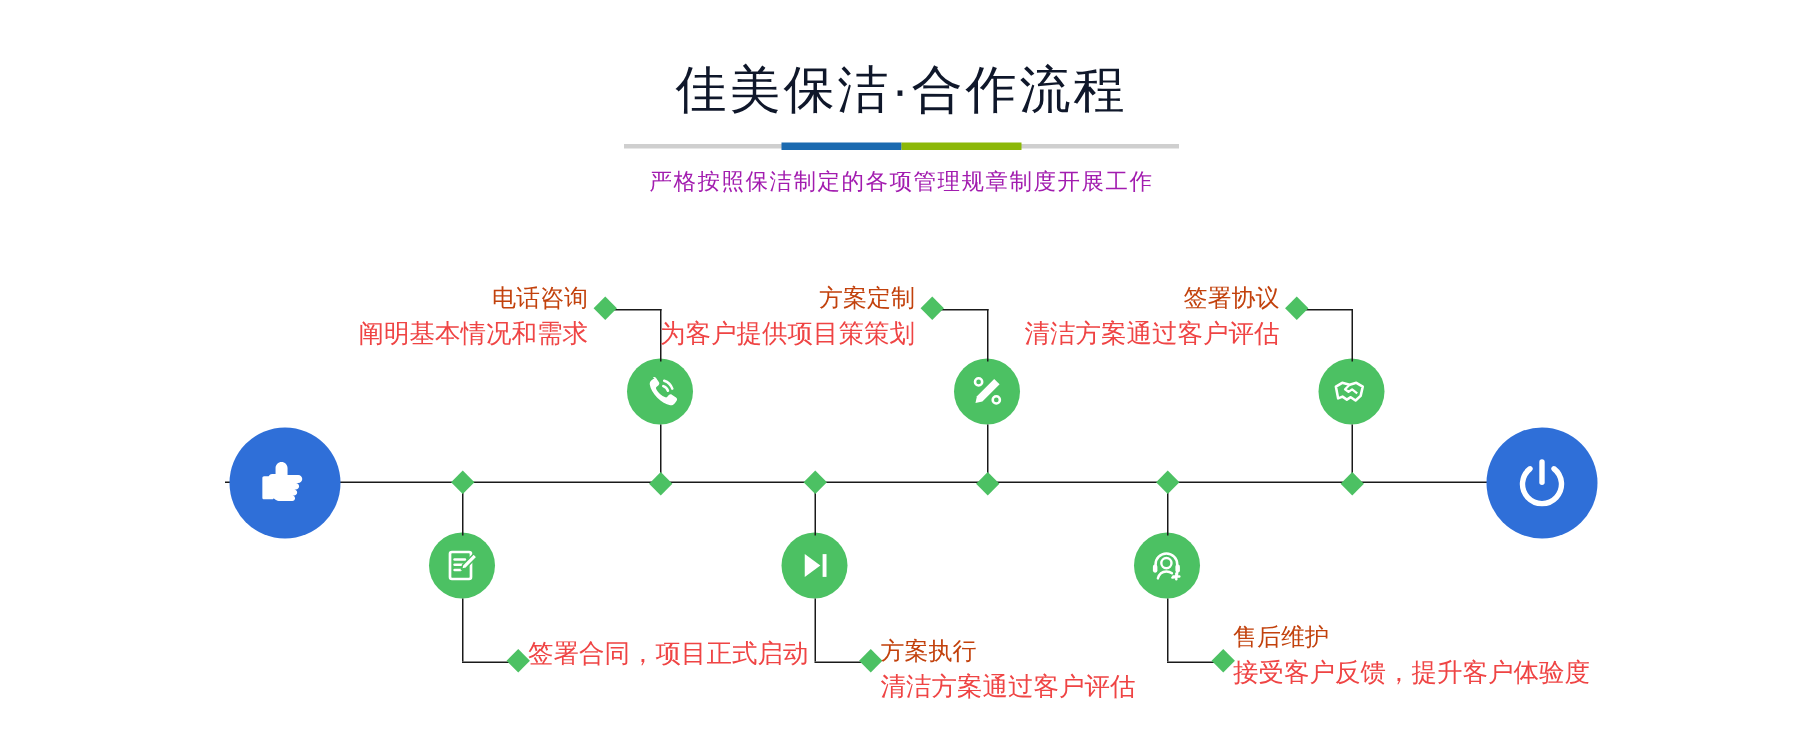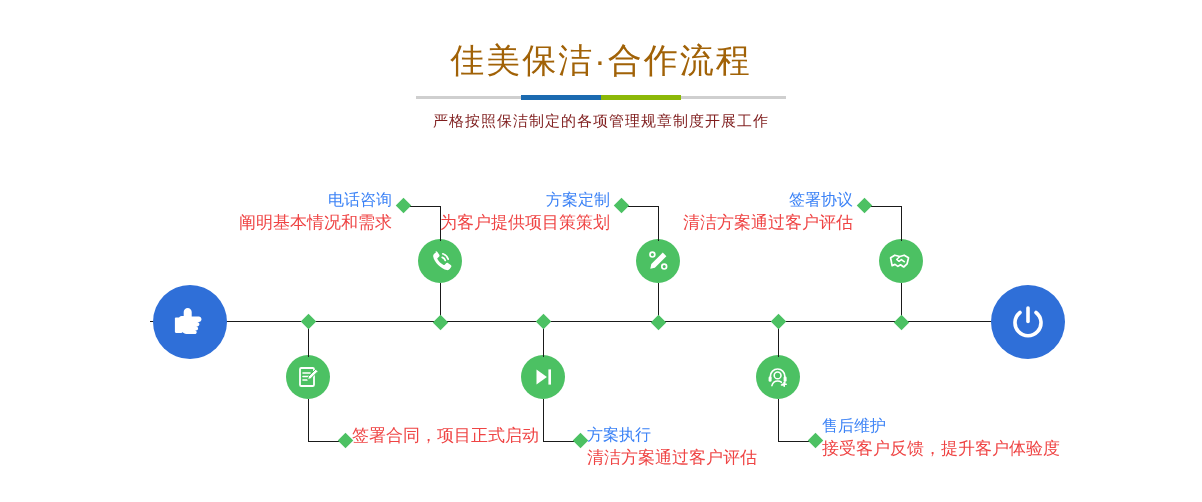--- a/index.html
+++ b/index.html
@@ -25,21 +25,21 @@
     top: 0;
     width: 1202px;
     text-align: center;
   }
   .title {
     margin: 0;
     padding-top: 38px;
     font-size: 34px;
     font-weight: 400;
     letter-spacing: 2px;
-    color: #a16207;
+    color: #0f172a;
     line-height: 44px;
     white-space: nowrap;
   }
   .divider {
     position: relative;
     width: 370px;
     height: 3px;
     margin: 14px auto 0 auto;
     background: #cfcfcf;
   }
@@ -56,21 +56,21 @@
     left: 185px;
     top: -1px;
     width: 80px;
     height: 5px;
     background: #8cb808;
   }
   .subtitle {
     margin: 0;
     padding-top: 13px;
     font-size: 15px;
-    color: #7f1d1d;
+    color: #a21caf;
     letter-spacing: 1px;
     white-space: nowrap;
   }
 
   
   .timeline {
     position: absolute;
     left: 0;
     top: 0;
     width: 1202px;
@@ -128,21 +128,21 @@
     background: #1a1a1a;
   }
 
   .label {
     position: absolute;
     white-space: nowrap;
   }
   .label .lab-title {
     display: block;
     font-size: 16px;
-    color: #3b82f6;
+    color: #c2410c;
     line-height: 22px;
   }
   .label .lab-desc {
     display: block;
     font-size: 17px;
     color: #ef4444;
     line-height: 20px;
     margin-top: 2px;
   }
   .label.align-right { text-align: right; }

